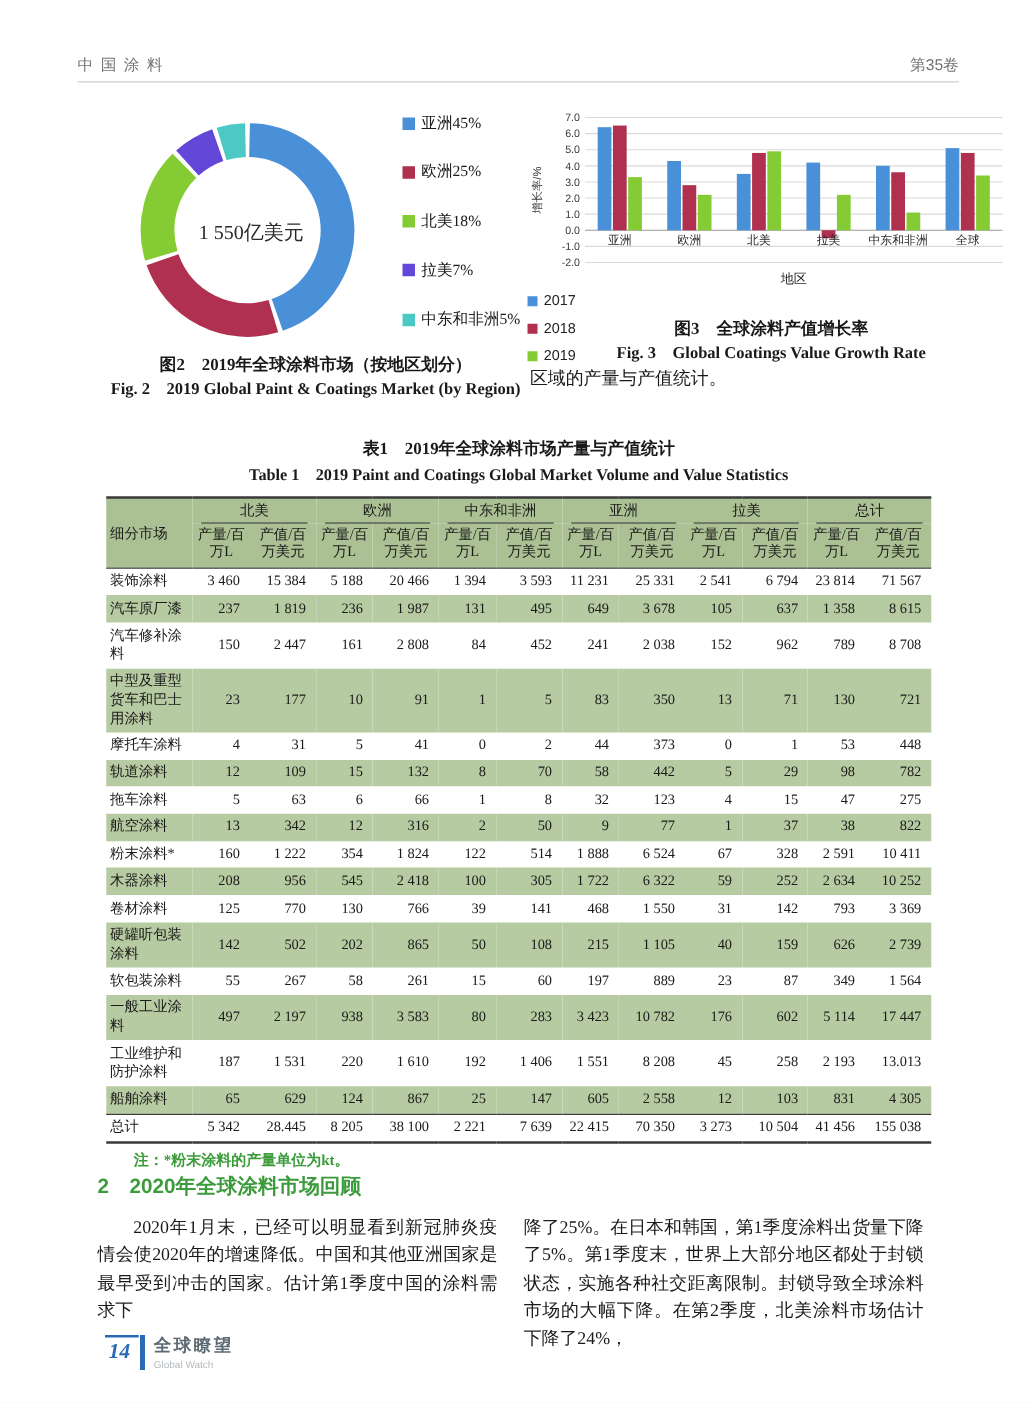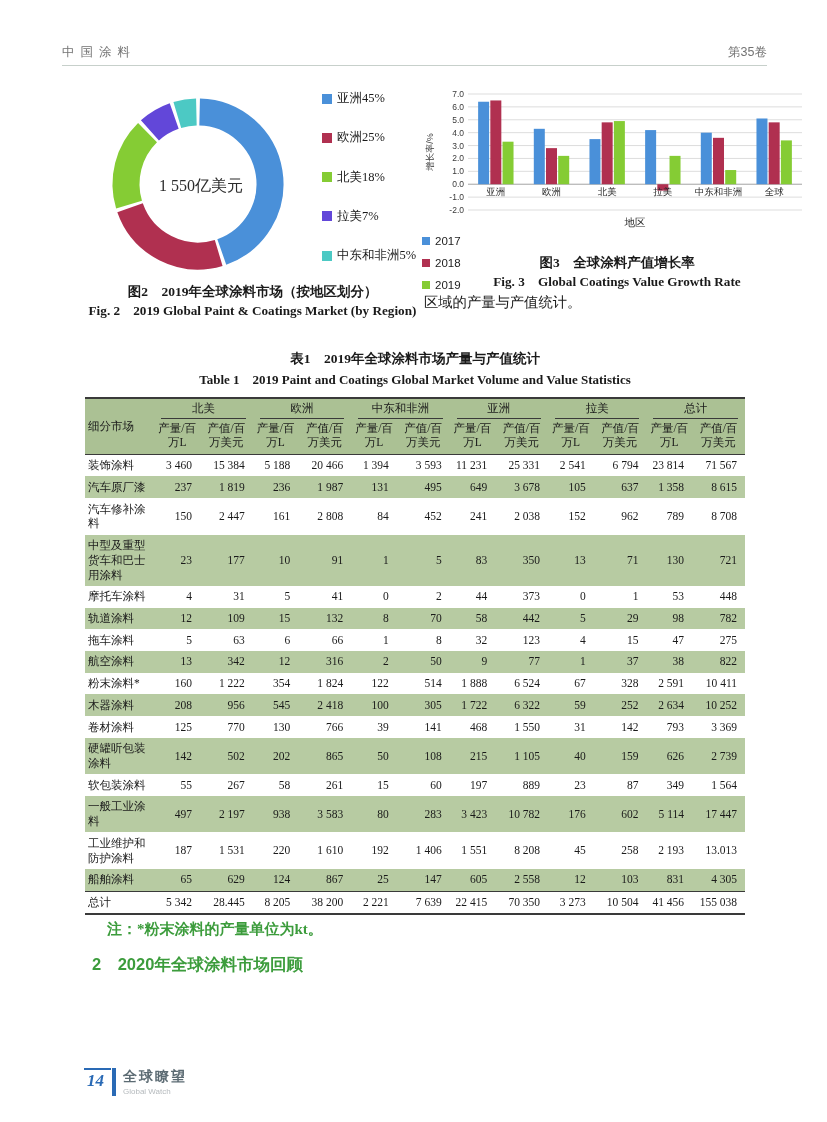--- a/index.html
+++ b/index.html
@@ -56,23 +56,23 @@
   #marketTable thead { border-bottom:1px solid #3a3a3a; }
   #marketTable .th-label { text-align:left; padding-left:3px; font-size:11.5px; }
   #marketTable .th-region { padding:2px 0 0; }
   #marketTable .region-line { border-bottom:1px solid #3a3a3a; margin:0 7px; padding-bottom:2px; text-align:center; }
   #marketTable .th-sub { padding:2px 2px 4px; line-height:1.25; text-align:center; vertical-align:top; }
   #marketTable tbody td { padding:3.5px 0; line-height:1.28; vertical-align:middle; }
   #marketTable td.label { text-align:left; padding-left:3px; }
   #marketTable td.num { text-align:right; padding-right:8px; }
   #marketTable tr.stripe td { background:#b7cba2; }
   #marketTable tr.total td { border-top:1px solid #3a3a3a; }
-  .table-note { color:#3c9c3c; font-weight:bold; font-size:15px; margin:5px 0 0 22px; }
+  .table-note { color:#3c9c3c; font-weight:bold; font-size:12px; margin:5px 0 0 22px; }
   
-  .sec2 { position:absolute; left:92px; top:938px; width:662px;margin-top:16px; }
+  .sec2 { position:absolute; left:78px; top:938px; width:662px; }
   .sec2 h2 { margin:0 0 11px; font-size:16.5px; color:#3c9c3c; font-family:"Liberation Sans", sans-serif; font-weight:bold; }
   .sec2 .cols { display:flex; gap:21px; }
   .sec2 .col { width:320px; margin:0; font-size:14.3px; line-height:1.56; text-align:justify; }
   .sec2 .col.left { text-indent:2em; }
   
   .page-footer { position:absolute; left:84px; top:1068px; display:flex; align-items:flex-start; }
   .pageno {
     font-size:17px; font-style:italic; font-weight:bold; color:#2a6ab5;
     border-top:2.5px solid #2a6ab5; padding:1px 7px 0 3px;
   }
@@ -488,37 +488,41 @@
             <td class="num">12</td>
             <td class="num">103</td>
             <td class="num">831</td>
             <td class="num">4 305</td>
           </tr>
           <tr class="total">
             <td class="label">总计</td>
             <td class="num">5 342</td>
             <td class="num">28.445</td>
             <td class="num">8 205</td>
-            <td class="num">38 200</td>
+            <td class="num">38 100</td>
             <td class="num">2 221</td>
             <td class="num">7 639</td>
             <td class="num">22 415</td>
             <td class="num">70 350</td>
             <td class="num">3 273</td>
             <td class="num">10 504</td>
             <td class="num">41 456</td>
             <td class="num">155 038</td>
           </tr>
         </tbody>
       </table>
     <div class="table-note">注：*粉末涂料的产量单位为kt。</div>
   </section>
 
   <section class="sec2">
     <h2>2　2020年全球涂料市场回顾</h2>
+    <div class="cols">
+      <p class="col left">2020年1月末，已经可以明显看到新冠肺炎疫情会使2020年的增速降低。中国和其他亚洲国家是最早受到冲击的国家。估计第1季度中国的涂料需求下</p>
+      <p class="col right">降了25%。在日本和韩国，第1季度涂料出货量下降了5%。第1季度末，世界上大部分地区都处于封锁状态，实施各种社交距离限制。封锁导致全球涂料市场的大幅下降。在第2季度，北美涂料市场估计下降了24%，</p>
+    </div>
   </section>
 
   <footer class="page-footer">
     <div class="pageno">14</div>
     <div class="footer-bar"></div>
     <div class="brand">
       <div class="brand-zh">全球瞭望</div>
       <div class="brand-en">Global Watch</div>
     </div>
   </footer>

